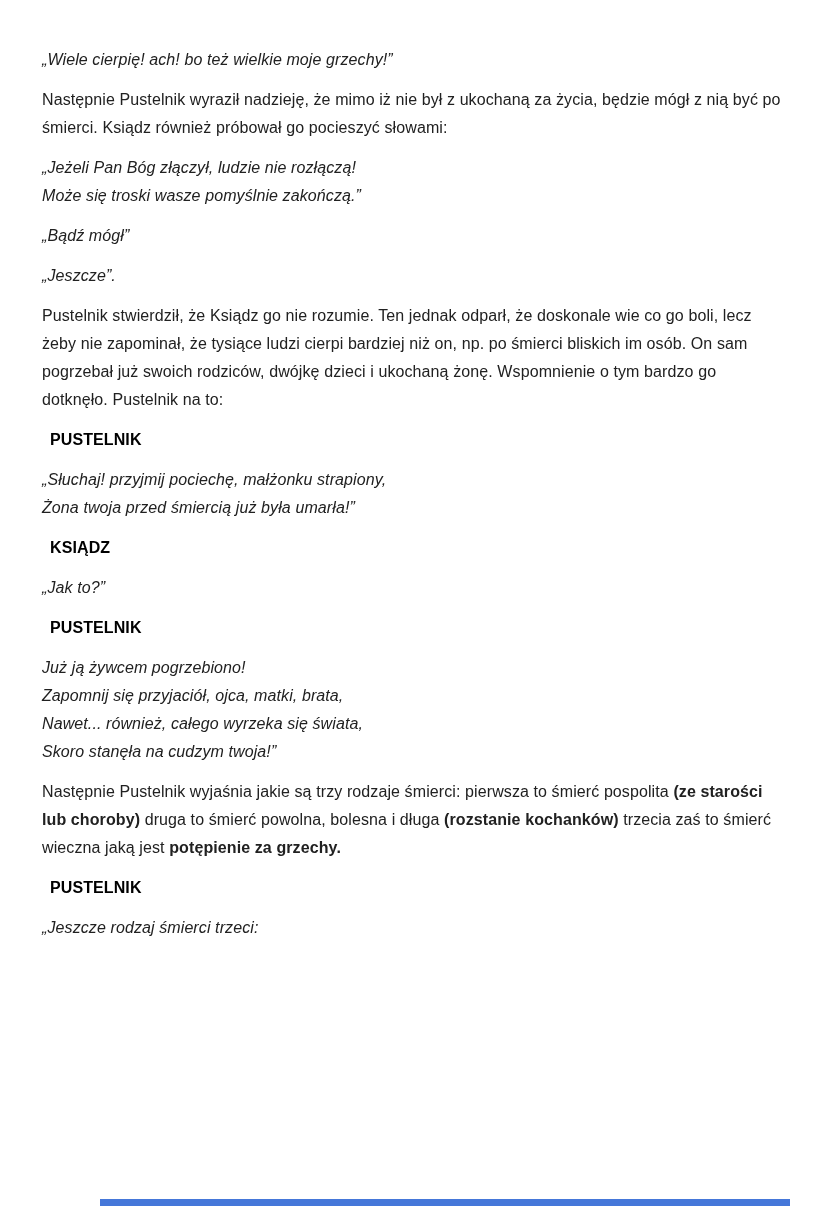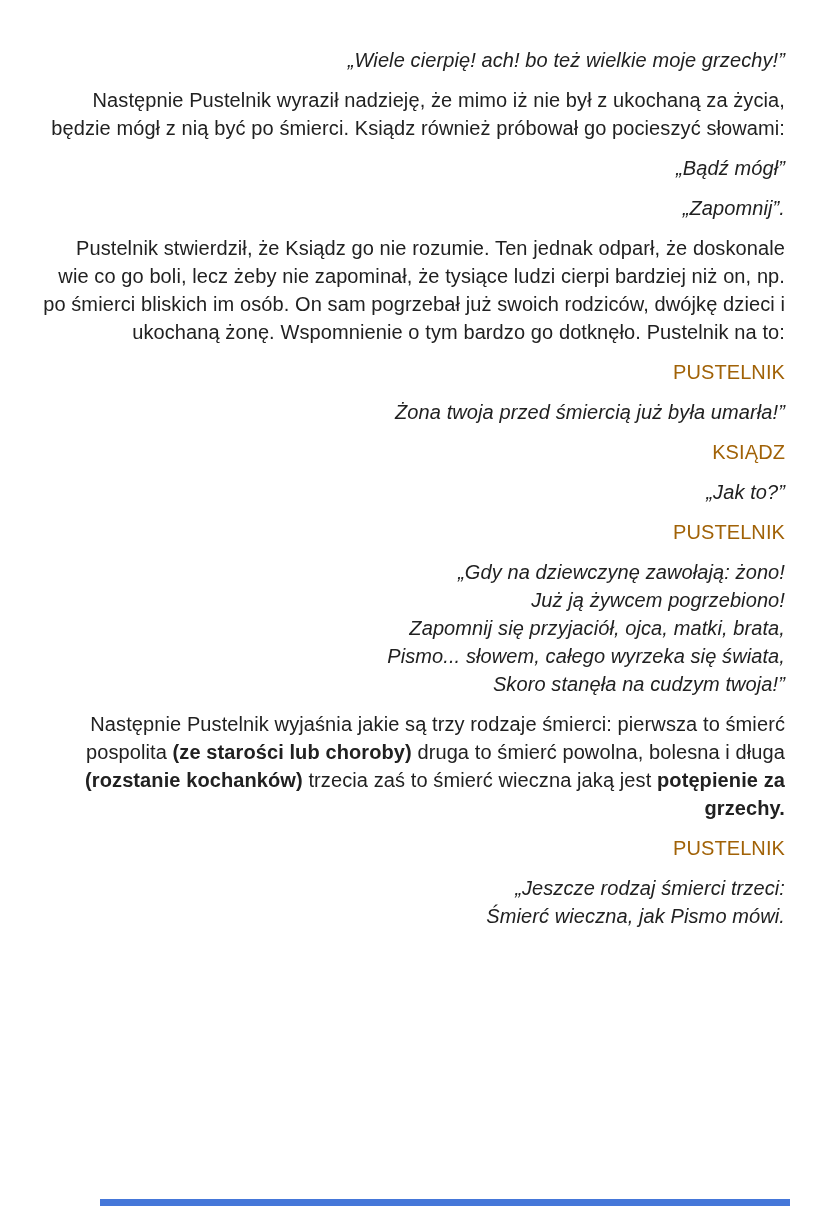--- a/index.html
+++ b/index.html
@@ -10,32 +10,32 @@
     background: #ffffff;
     font-family: "Liberation Sans", "DejaVu Sans", sans-serif;
     position: relative;
     overflow: hidden;
   }
   .doc {
     padding: 46px 43px 0 42px;
     color: #212121;
   }
   .block {
-    font-size: 20px;
+    font-size: 16px;
     line-height: 28px;
     margin: 0 0 12px 0;
     letter-spacing: 0.1px;
-    text-align: right;
   }
   .quote {
     font-style: italic;
   }
   .speaker {
-    font-weight: 400;
-    color: #a16207;
+    font-weight: 700;
+    color: #000000;
+    margin-left: 8px;
   }
   .bold-inline {
     font-weight: 700;
   }
   .verse-line {
     display: block;
   }
   .bottom-bar {
     position: absolute;
     bottom: 0;
@@ -46,53 +46,56 @@
 </style>
 </head>
 <body>
 
 <div class="doc">
 
   <p class="block quote">„Wiele cierpię! ach! bo też wielkie moje grzechy!”</p>
 
   <p class="block">Następnie Pustelnik wyraził nadzieję, że mimo iż nie był z ukochaną za życia, będzie mógł z nią być po śmierci. Ksiądz również próbował go pocieszyć słowami:</p>
 
+  <div class="block quote">
+    <span class="verse-line">„Jeżeli Pan Bóg złączył, ludzie nie rozłączą!</span>
+    <span class="verse-line">Może się troski wasze pomyślnie zakończą.”</span>
+  </div>
 
 
   <p class="block quote">„Bądź mógł”</p>
 
 
-  <p class="block quote">„Zapomnij”.</p>
+  <p class="block quote">„Jeszcze”.</p>
 
   <p class="block">Pustelnik stwierdził, że Ksiądz go nie rozumie. Ten jednak odparł, że doskonale wie co go boli, lecz żeby nie zapominał, że tysiące ludzi cierpi bardziej niż on, np. po śmierci bliskich im osób. On sam pogrzebał już swoich rodziców, dwójkę dzieci i ukochaną żonę. Wspomnienie o tym bardzo go dotknęło. Pustelnik na to:</p>
 
   <p class="block speaker">PUSTELNIK</p>
 
   <div class="block quote">
+    <span class="verse-line">„Słuchaj! przyjmij pociechę, małżonku strapiony,</span>
     <span class="verse-line">Żona twoja przed śmiercią już była umarła!”</span>
   </div>
 
   <p class="block speaker">KSIĄDZ</p>
 
   <p class="block quote">„Jak to?”</p>
 
   <p class="block speaker">PUSTELNIK</p>
 
   <div class="block quote">
-    <span class="verse-line">„Gdy na dziewczynę zawołają: żono!</span>
     <span class="verse-line">Już ją żywcem pogrzebiono!</span>
     <span class="verse-line">Zapomnij się przyjaciół, ojca, matki, brata,</span>
-    <span class="verse-line">Pismo... słowem, całego wyrzeka się świata,</span>
+    <span class="verse-line">Nawet... również, całego wyrzeka się świata,</span>
     <span class="verse-line">Skoro stanęła na cudzym twoja!”</span>
   </div>
 
   <p class="block"><span>Następnie Pustelnik wyjaśnia jakie są trzy rodzaje śmierci: pierwsza to śmierć pospolita </span><span class="bold-inline">(ze starości lub choroby)</span><span> druga to śmierć powolna, bolesna i długa </span><span class="bold-inline">(rozstanie kochanków)</span><span> trzecia zaś to śmierć wieczna jaką jest </span><span class="bold-inline">potępienie za grzechy.</span></p>
 
   <p class="block speaker">PUSTELNIK</p>
 
   <div class="block quote">
     <span class="verse-line">„Jeszcze rodzaj śmierci trzeci:</span>
-    <span class="verse-line">Śmierć wieczna, jak Pismo mówi.</span>
   </div>
 
 </div>
 
 <div class="bottom-bar" style="background:#4577d9"></div>
 
 </body></html>

